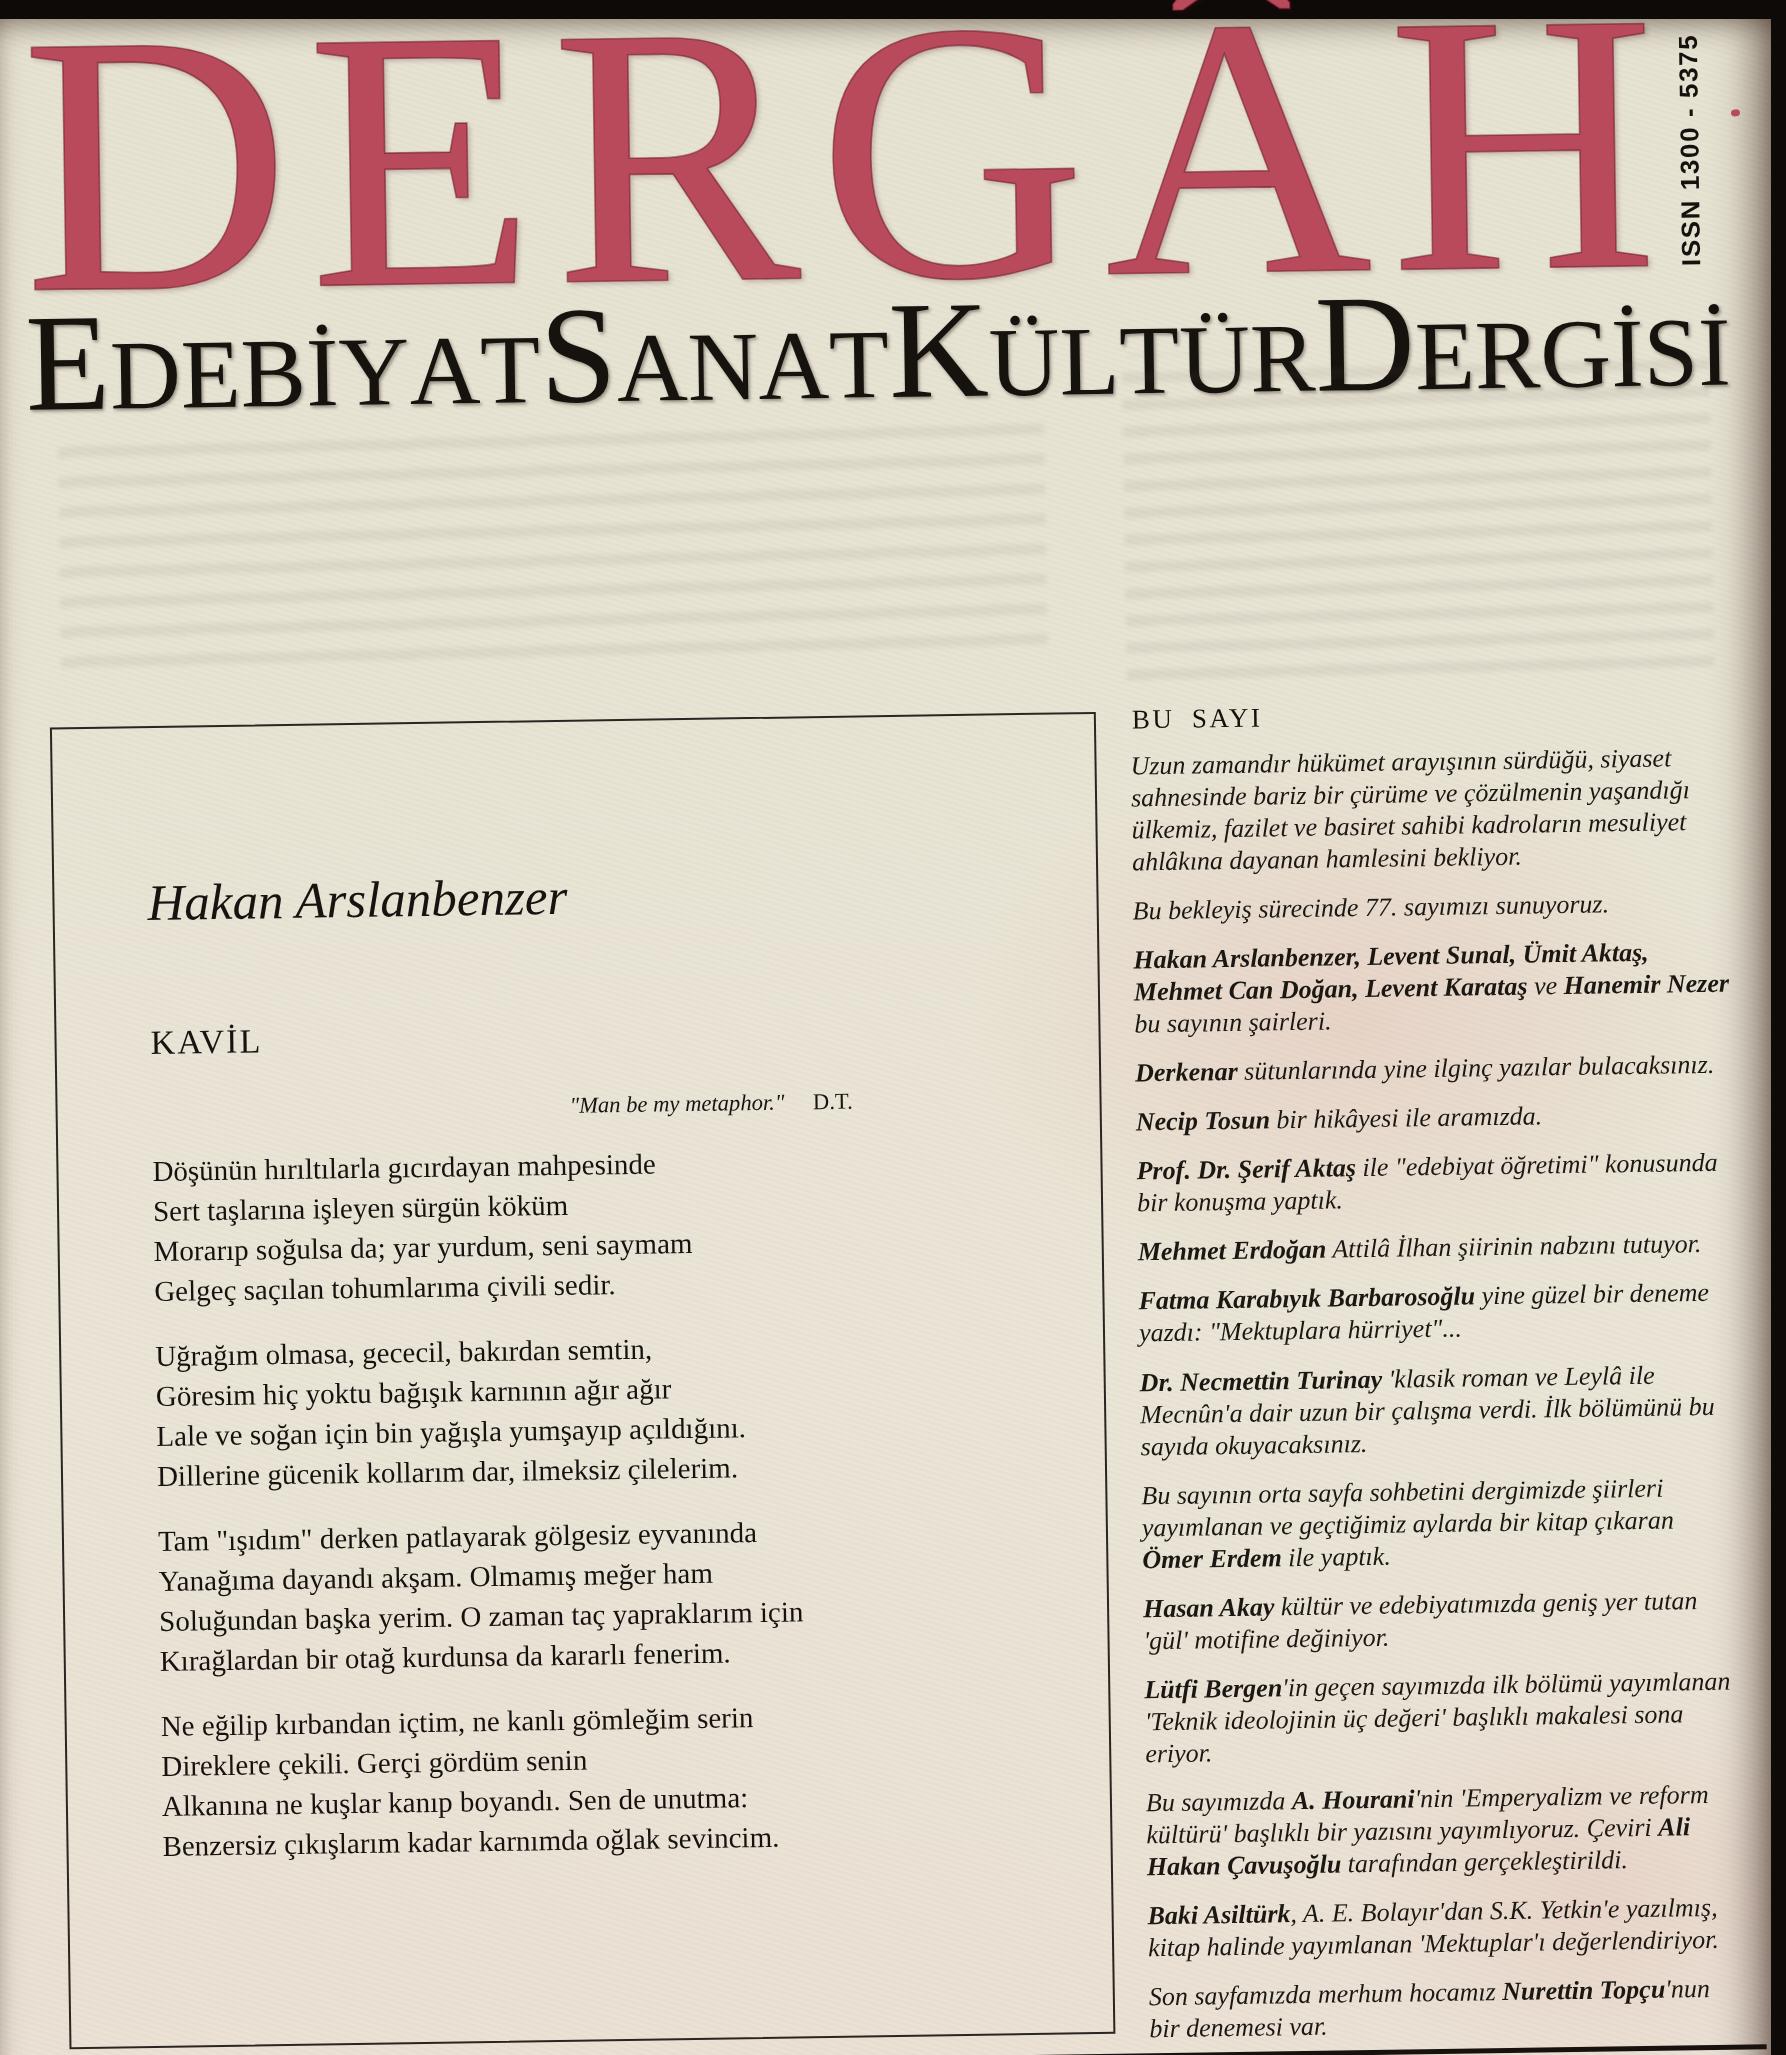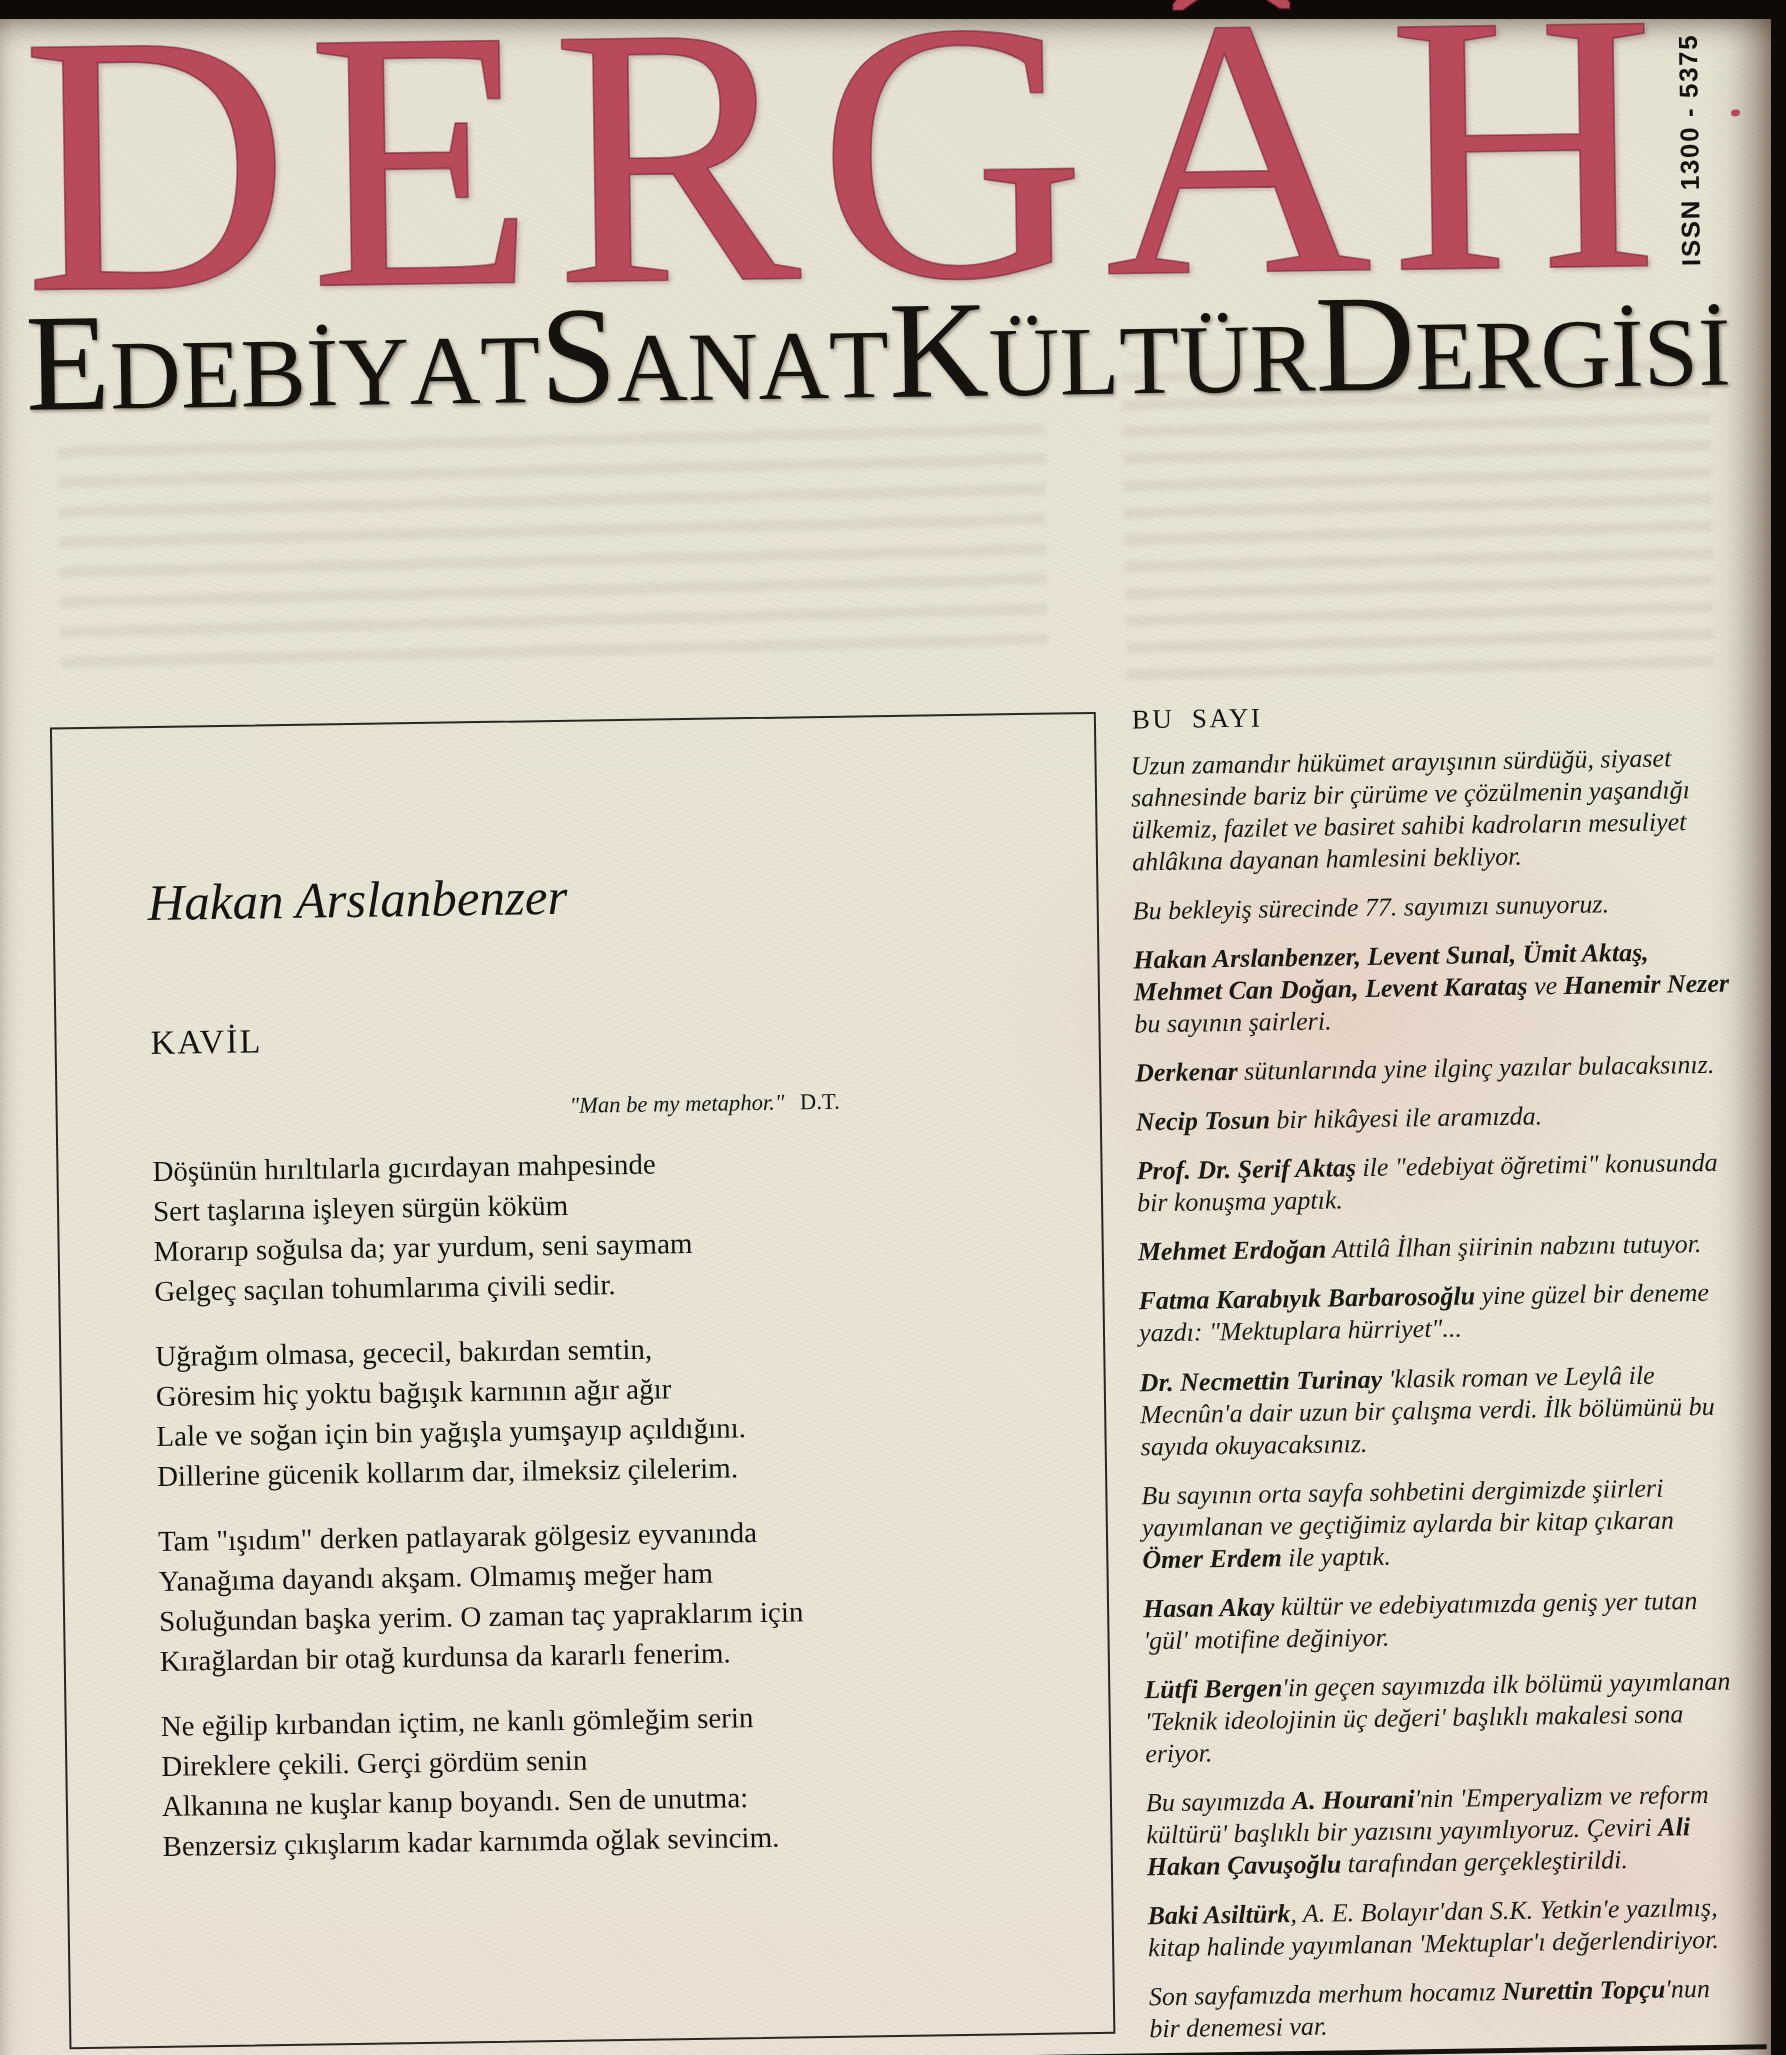--- a/index.html
+++ b/index.html
@@ -63,21 +63,21 @@
 
   
   .poem-box{position:absolute;left:58px;top:715px;width:1046px;height:1322px;
     border:2.9px solid #2a2521;}
   .poem-author{position:absolute;left:93px;top:146px;font-style:italic;
     font-size:51px;color:#161310;}
   .poem-title{position:absolute;left:94px;top:296px;font-size:34px;
     letter-spacing:2.1px;color:#161310;}
   .epigraph{position:absolute;left:512px;top:371px;font-size:22.6px;color:#161310;white-space:nowrap;}
   .epigraph .eq{font-style:italic;}
-  .epigraph .ea{font-style:normal;margin-left:10px;}
+  .epigraph .ea{font-style:normal;margin-left:23px;}
   .stanzas{position:absolute;left:94px;top:423px;}
   .pline{font-size:29px;line-height:40px;white-space:nowrap;color:#15120f;}
   .stanza + .stanza{margin-top:25px;}
 
   
   .busayi-header{position:absolute;left:1140px;top:708px;font-size:27px;
     letter-spacing:2.5px;word-spacing:8.2px;color:#15110e;}
   .busayi-col{position:absolute;left:1138px;top:754px;width:597px;height:1295px;
     display:flex;flex-direction:column;justify-content:space-between;}
   .busayi-col p{margin:0;font-style:italic;font-size:26px;line-height:32px;color:#1b1712;}

